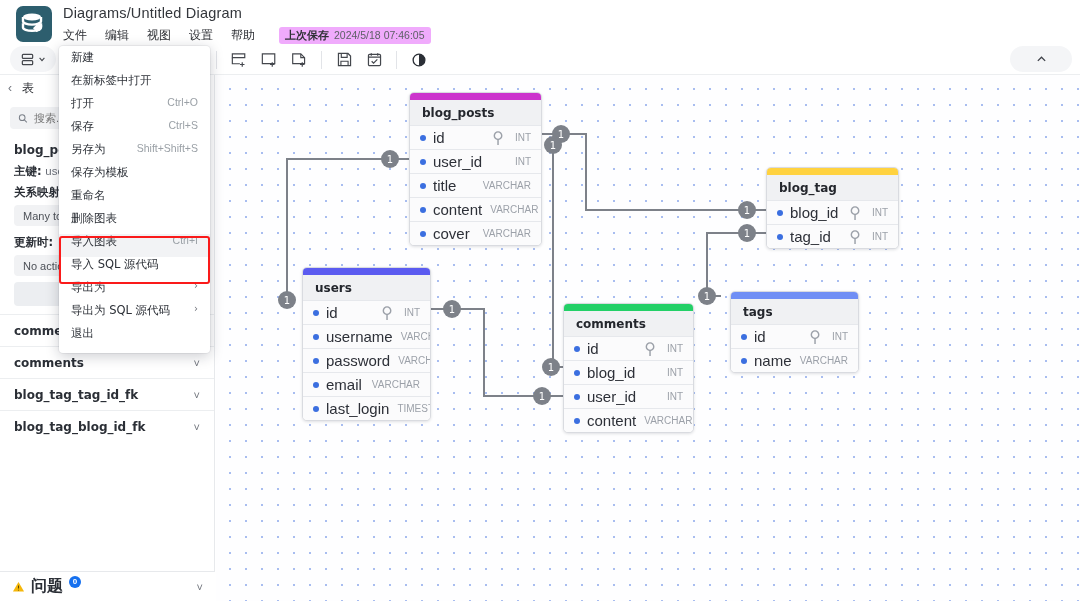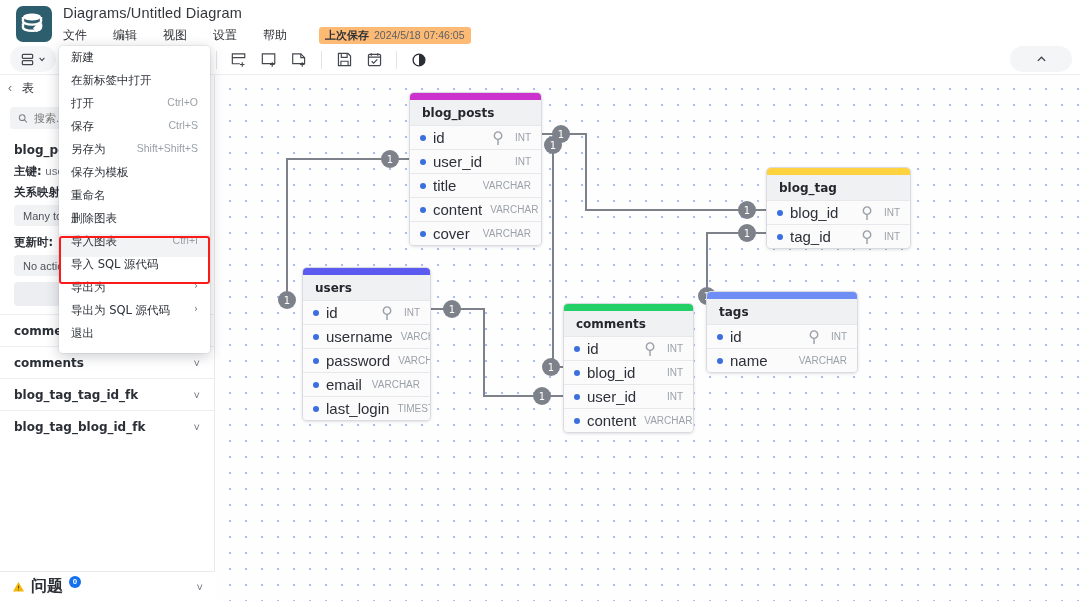--- a/index.html
+++ b/index.html
@@ -15,28 +15,28 @@
   .header { position:absolute; left:0; top:0; width:868px; height:44px; background:#fff; }
   .logo {
     position:absolute; left:16px; top:6px; width:36px; height:36px;
     background:#2d5e6e; border-radius:7px;
   }
   .logo svg { display:block; }
   .title {
     position:absolute; left:63px; top:5px;
     font-size:14.5px; color:#33363b; letter-spacing:.2px;
   }
-  .menubar { position:absolute; left:63px; top:25px; display:flex; align-items:center; gap:16px; }
+  .menubar { position:absolute; left:63px; top:25px; display:flex; align-items:center; gap:8px; }
   .menubar .mi {
     font-size:12px; color:#2f3136; padding:2px 10px 2px 0; cursor:pointer;
     font-family:"DejaVu Sans","Liberation Sans",sans-serif;
   }
   .menubar .mi:first-child { padding-left:0; }
   .lastsaved {
-    display:flex; align-items:baseline; gap:5px; background:#fdba74; border-radius:3px;
+    display:flex; align-items:baseline; gap:5px; background:#f0abfc; border-radius:3px;
     padding:1px 6px; margin-left:6px;
   }
   .lastsaved .lbl { font-size:11px; font-weight:bold; color:#2f3136; font-family:"DejaVu Sans",sans-serif; }
   .lastsaved .val { font-size:10.5px; color:#5d6066; }
 
   
   .toolbar {
     position:absolute; left:0; top:44px; width:1080px; height:31px;
     background:#fff; border-bottom:1px solid #eceef0;
   }
@@ -430,38 +430,38 @@
           <span class="nm">user_id</span>
           <span class="ty">INT</span>
         </div>
       <div class="fld">
           <span class="dot"></span>
           <span class="nm">content</span>
           <span class="ty">VARCHAR</span>
         </div>
     </div>
 
-    <div class="tbl" style="left:550px;top:92px;width:145px;">
+    <div class="tbl" style="left:550px;top:92px;width:133px;">
       <div class="bar" style="background:#ffd23f"></div>
       <div class="hd">blog_tag</div>
       <div class="fld">
           <span class="dot"></span>
           <span class="nm">blog_id</span>
           <span class="key">⚲</span>
           <span class="ty">INT</span>
         </div>
       <div class="fld">
           <span class="dot"></span>
           <span class="nm">tag_id</span>
           <span class="key">⚲</span>
           <span class="ty">INT</span>
         </div>
     </div>
 
-    <div class="tbl" style="left:490px;top:216px;width:152px;">
+    <div class="tbl" style="left:514px;top:216px;width:129px;">
       <div class="bar" style="background:#6f8ef5"></div>
       <div class="hd">tags</div>
       <div class="fld">
           <span class="dot"></span>
           <span class="nm">id</span>
           <span class="key">⚲</span>
           <span class="ty">INT</span>
         </div>
       <div class="fld">
           <span class="dot"></span>

